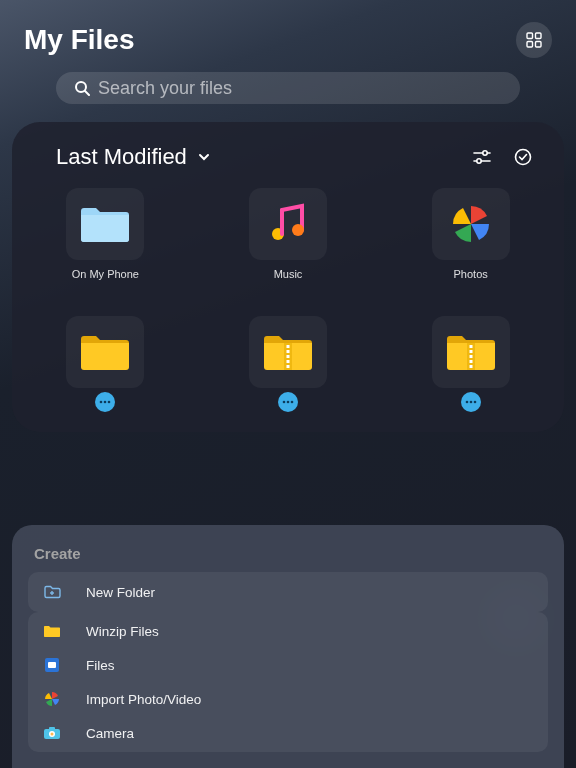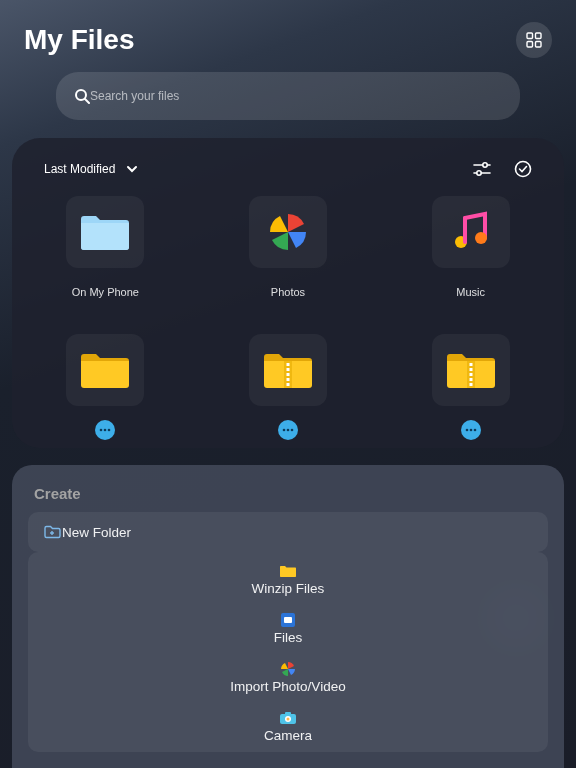--- a/index.html
+++ b/index.html
@@ -28,54 +28,54 @@
   border-radius: 50%;
   background: rgba(255,255,255,0.12);
   display: flex; align-items: center; justify-content: center;
 }
 .search-wrap {
   padding: 0 56px 18px 56px;
 }
 .search {
   background: rgba(255,255,255,0.12);
   border-radius: 22px;
-  height: 48px;
+  height: 32px;
   display: flex;
   align-items: center;
   padding: 0 18px;
-  gap: 0;
+  gap: 8px;
   color: rgba(255,255,255,0.6);
-  font-size: 12px;
+  font-size: 18px;
 }
 .main-panel {
   margin: 0 12px;
   background: rgba(30,33,46,0.85);
   border-radius: 28px;
   padding: 20px 28px 22px 28px;
   height: 310px;
 }
 .sort-row {
   display: flex;
   align-items: center;
   justify-content: space-between;
   padding: 2px 4px 18px 4px;
 }
-.sort-left { display: flex; align-items: center; gap: 10px; font-size: 12px; font-weight: 500; }
+.sort-left { display: flex; align-items: center; gap: 10px; font-size: 22px; font-weight: 500; margin-left: 12px; }
 .sort-right { display: flex; gap: 22px; align-items: center; }
 .file-grid {
   display: grid;
   grid-template-columns: repeat(3, 1fr);
   gap: 36px 60px;
   padding: 0 4px;
 }
 .file-item {
   display: flex;
   flex-direction: column;
   align-items: center;
-  gap: 18px;
+  gap: 8px;
   position: relative;
 }
 .file-icon-box {
   width: 78px; height: 72px;
   border-radius: 12px;
   background: rgba(255,255,255,0.05);
   display: flex; align-items: center; justify-content: center;
 }
 .file-label {
   font-size: 11px;
@@ -104,27 +104,27 @@
   padding: 4px 6px 10px 6px;
 }
 .action-list {
   background: rgba(255,255,255,0.06);
   border-radius: 10px;
   padding: 2px 0;
 }
 .action-row {
   display: flex;
   align-items: center;
-  gap: 0;
+  gap: 24px;
   padding: 8px 14px;
   font-size: 13.5px;
   color: rgba(255,255,255,0.92);
 }
 .aicon { width: 20px; height: 20px; display: flex; align-items: center; justify-content: center; flex-shrink: 0; }
-.import-list .action-row { padding: 7px 14px; flex-direction: column; }
+.import-list .action-row { padding: 7px 14px; }
 
 
 svg { display: block; }
 .glow {
   position: absolute;
   right: 20px;
   bottom: 110px;
   width: 80px; height: 80px;
   background: radial-gradient(circle, rgba(110,230,230,0.25) 0%, transparent 70%);
   border-radius: 50%;
@@ -186,39 +186,39 @@
           <path d="M2 8c0-2 1-3 3-3h12l4 4h26c2 0 3 1 3 3v24c0 2-1 3-3 3H5c-2 0-3-1-3-3V8z" fill="#9dd6f7"></path>
           <path d="M2 12h48v24c0 2-1 3-3 3H5c-2 0-3-1-3-3V12z" fill="#b3e2fb"></path>
         </svg>
       </div>
       <div class="file-label">On My Phone</div>
     </div>
 
     <div class="file-item">
       <div class="file-icon-box">
         <svg width="44" height="44" viewBox="0 0 44 44">
+          <path d="M16 8 L36 4 V28" stroke="#ff4da6" stroke-width="4" fill="none" stroke-linecap="round"></path>
+          <circle cx="12" cy="32" r="6" fill="#fbbc04"></circle>
+          <circle cx="32" cy="28" r="6" fill="#ff7b1a"></circle>
+          <line x1="16" y1="8" x2="16" y2="32" stroke="#ff4da6" stroke-width="4" stroke-linecap="round"></line>
+        </svg>
+      </div>
+      <div class="file-label">Music</div>
+    </div>
+
+    <div class="file-item">
+      <div class="file-icon-box">
+        <svg width="44" height="44" viewBox="0 0 44 44">
           <path d="M22 22 L22 4 A18 18 0 0 1 38 14 Z" fill="#ea4335"></path>
           <path d="M22 22 L40 22 A18 18 0 0 1 30 38 Z" fill="#4285f4"></path>
           <path d="M22 22 L22 40 A18 18 0 0 1 6 30 Z" fill="#34a853"></path>
           <path d="M22 22 L4 22 A18 18 0 0 1 14 6 Z" fill="#fbbc04"></path>
         </svg>
       </div>
       <div class="file-label">Photos</div>
-    </div>
-
-    <div class="file-item">
-      <div class="file-icon-box">
-        <svg width="44" height="44" viewBox="0 0 44 44">
-          <path d="M16 8 L36 4 V28" stroke="#ff4da6" stroke-width="4" fill="none" stroke-linecap="round"></path>
-          <circle cx="12" cy="32" r="6" fill="#fbbc04"></circle>
-          <circle cx="32" cy="28" r="6" fill="#ff7b1a"></circle>
-          <line x1="16" y1="8" x2="16" y2="32" stroke="#ff4da6" stroke-width="4" stroke-linecap="round"></line>
-        </svg>
-      </div>
-      <div class="file-label">Music</div>
     </div>
 
     <div class="file-item">
       <div class="file-icon-box">
         <svg width="52" height="42" viewBox="0 0 52 42">
           <path d="M2 8c0-2 1-3 3-3h12l4 4h26c2 0 3 1 3 3v2H2V8z" fill="#e2a608"></path>
           <path d="M2 12h48v24c0 2-1 3-3 3H5c-2 0-3-1-3-3V12z" fill="#ffc924"></path>
         </svg>
       </div>
       <div class="item-more">

